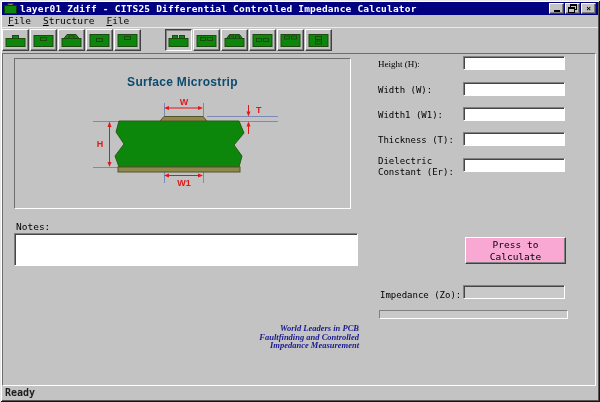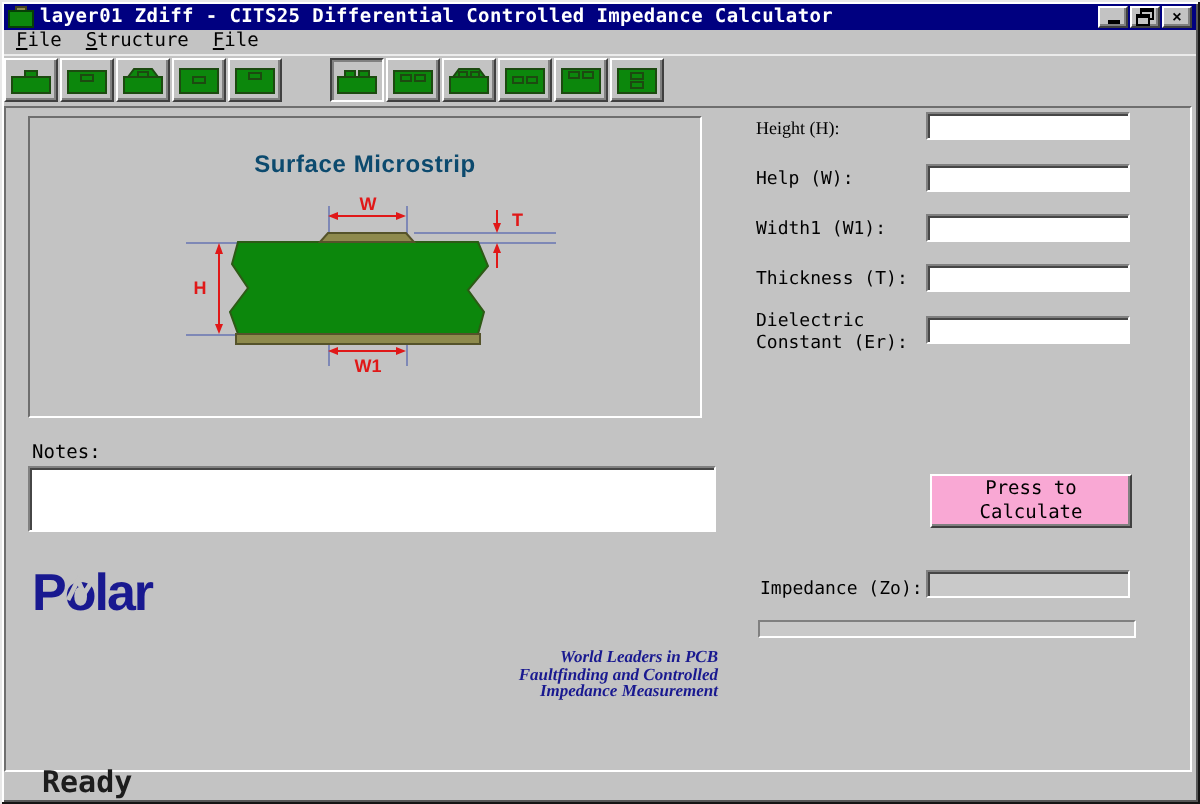--- a/index.html
+++ b/index.html
@@ -57,22 +57,22 @@
   .tagline{position:absolute;left:237px;top:229px;width:119px;text-align:right;
     font-family:"Liberation Serif",serif;font-style:italic;font-weight:bold;font-size:8.5px;line-height:8.5px;
     color:#191990;margin-top:41px;}
   .imp-label{position:absolute;left:377px;top:236px;font-size:9px;}
   .imp-field{position:absolute;left:460px;top:231px;width:102px;height:14px;background:#c9c9c9;border:1px solid;
     border-color:#808080 #fff #fff #808080;box-shadow:inset 1px 1px 0 #464646;
     font:9px "DejaVu Sans Mono",monospace;padding:0 2px;}
   .progress{position:absolute;left:376px;top:256px;width:189px;height:9px;background:#c9c9c9;border:1px solid;
     border-color:#808080 #fff #fff #808080;}
   
-  .statusbar{position:absolute;left:2px;right:2px;bottom:2px;height:13px;display:flex;align-items:flex-end;
-    padding-left:19px;font-size:15px;font-weight:bold;color:#1d1d1d;}
+  .statusbar{position:absolute;left:2px;right:2px;bottom:2px;height:13px;display:flex;align-items:flex-start;
+    padding-left:3px;font-size:10px;font-weight:bold;color:#1d1d1d;}
 </style>
 </head>
 <body>
 
 <div class="window">
 
   <div class="titlebar">
     <span class="app-icon">
       <svg width="13" height="11" viewBox="0 0 13 11">
         <rect x="4" y="0.5" width="5" height="3" fill="#8e8a4d" stroke="#44411f"></rect>
@@ -220,46 +220,40 @@
           <text x="241" y="54">T</text>
           <text x="85" y="88" text-anchor="middle">H</text>
           <text x="169" y="127" text-anchor="middle">W1</text>
         </g>
       </svg>
       <div class="panel-title">Surface Microstrip</div>
     </div>
 
     <div class="flabel" style="top:5px;font-family:Liberation Serif, serif;">Height (H):</div>
     <input class="finput" style="top: 2px;" value="">
-    <div class="flabel" style="top:31px;">Help (W):</div>
+    <div class="flabel" style="top:31px;">Width (W):</div>
     <input class="finput" style="top: 28px;" value="">
     <div class="flabel" style="top:56px;">Width1 (W1):</div>
     <input class="finput" style="top: 53px;" value="">
     <div class="flabel" style="top:81px;">Thickness (T):</div>
     <input class="finput" style="top: 78px;" value="">
     <div class="flabel" style="top:102px;">
       <span style="display:block;">Dielectric</span>
       <span style="display:block;">Constant (Er):</span>
     </div>
     <input class="finput" style="top: 104px;" value="">
 
     <div class="notes-label">Notes:</div>
     <textarea class="notes-box" style=""></textarea>
 
     <button class="calc-btn">
       <span style="display:block;">Press to</span>
       <span style="display:block;">Calculate</span>
     </button>
 
-    <div class="logo">
-      <svg width="80" height="26" viewBox="0 0 80 26">
-        <text x="0" y="21" font-family="Liberation Sans, sans-serif" font-size="26" font-weight="bold" letter-spacing="-1" fill="#191990">Polar</text>
-        <polyline points="18,16 23,6 26,13 31,5" fill="none" stroke="#c3c3c3" stroke-width="2.4"></polyline>
-      </svg>
-    </div>
     <div class="tagline">
       <div>World Leaders in PCB</div>
       <div>Faultfinding and Controlled</div>
       <div>Impedance Measurement</div>
     </div>
 
     <div class="imp-label">Impedance (Zo):</div>
     <input class="imp-field" readonly="" value="" style="">
     <div class="progress"></div>
 

